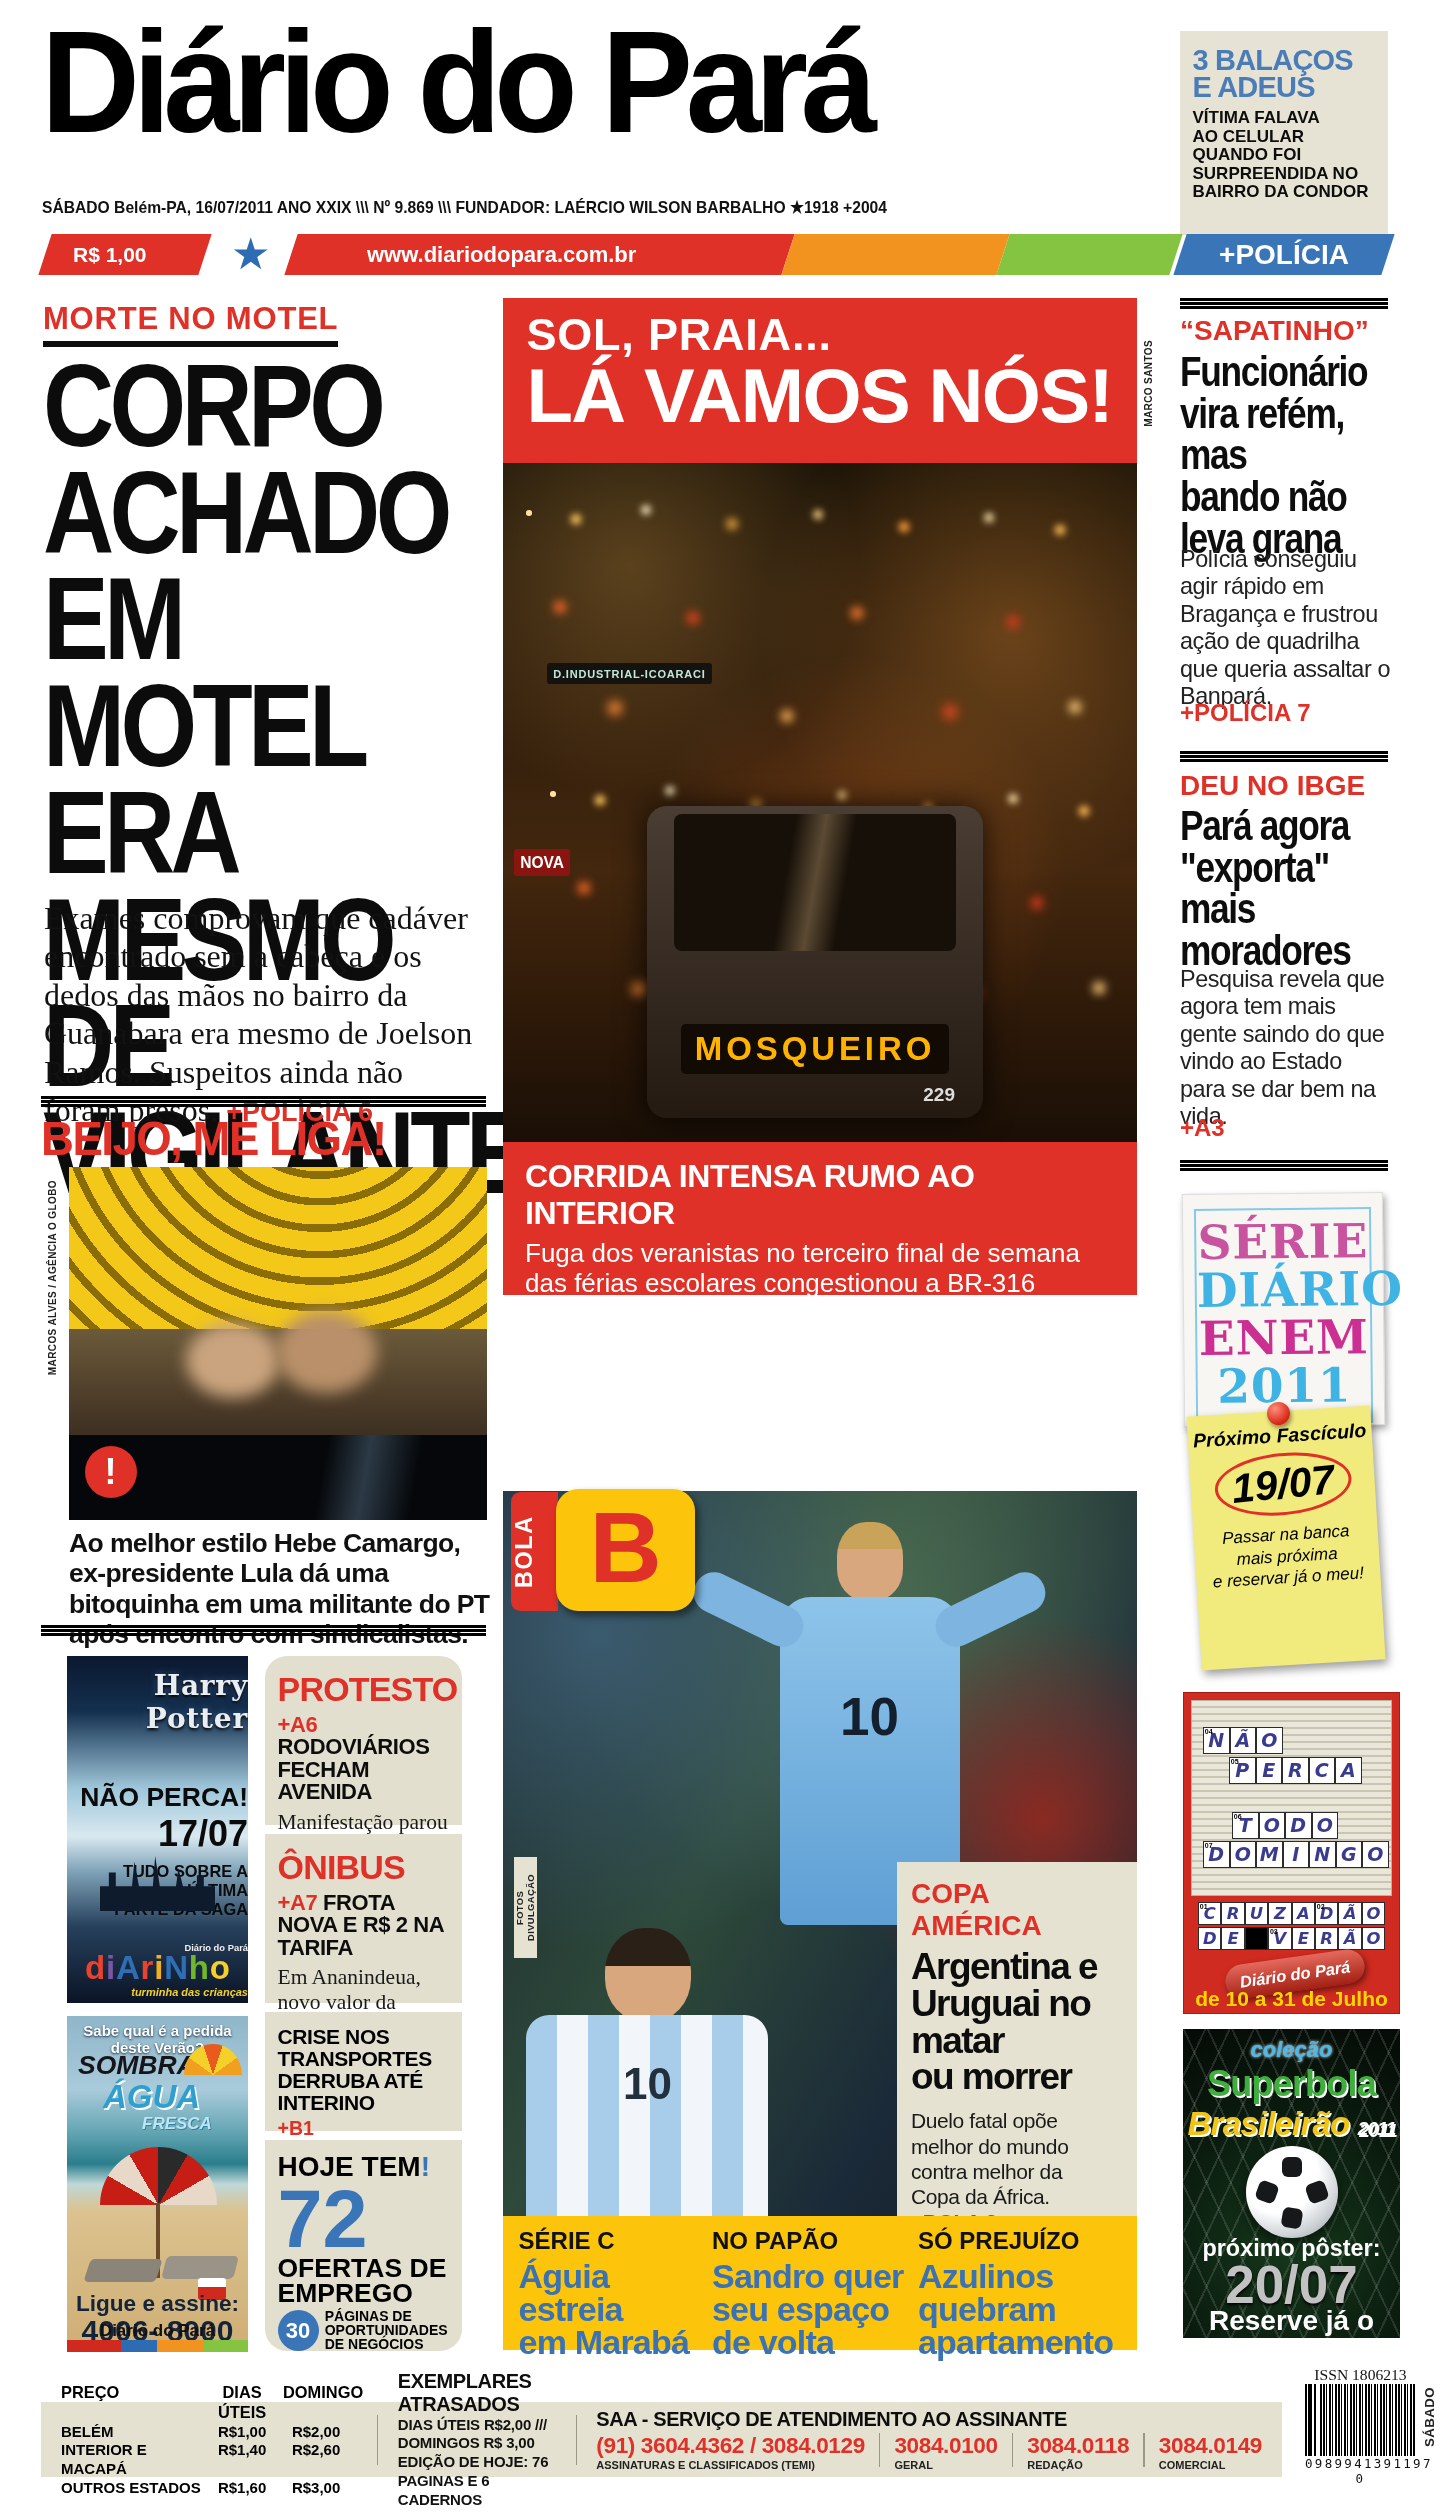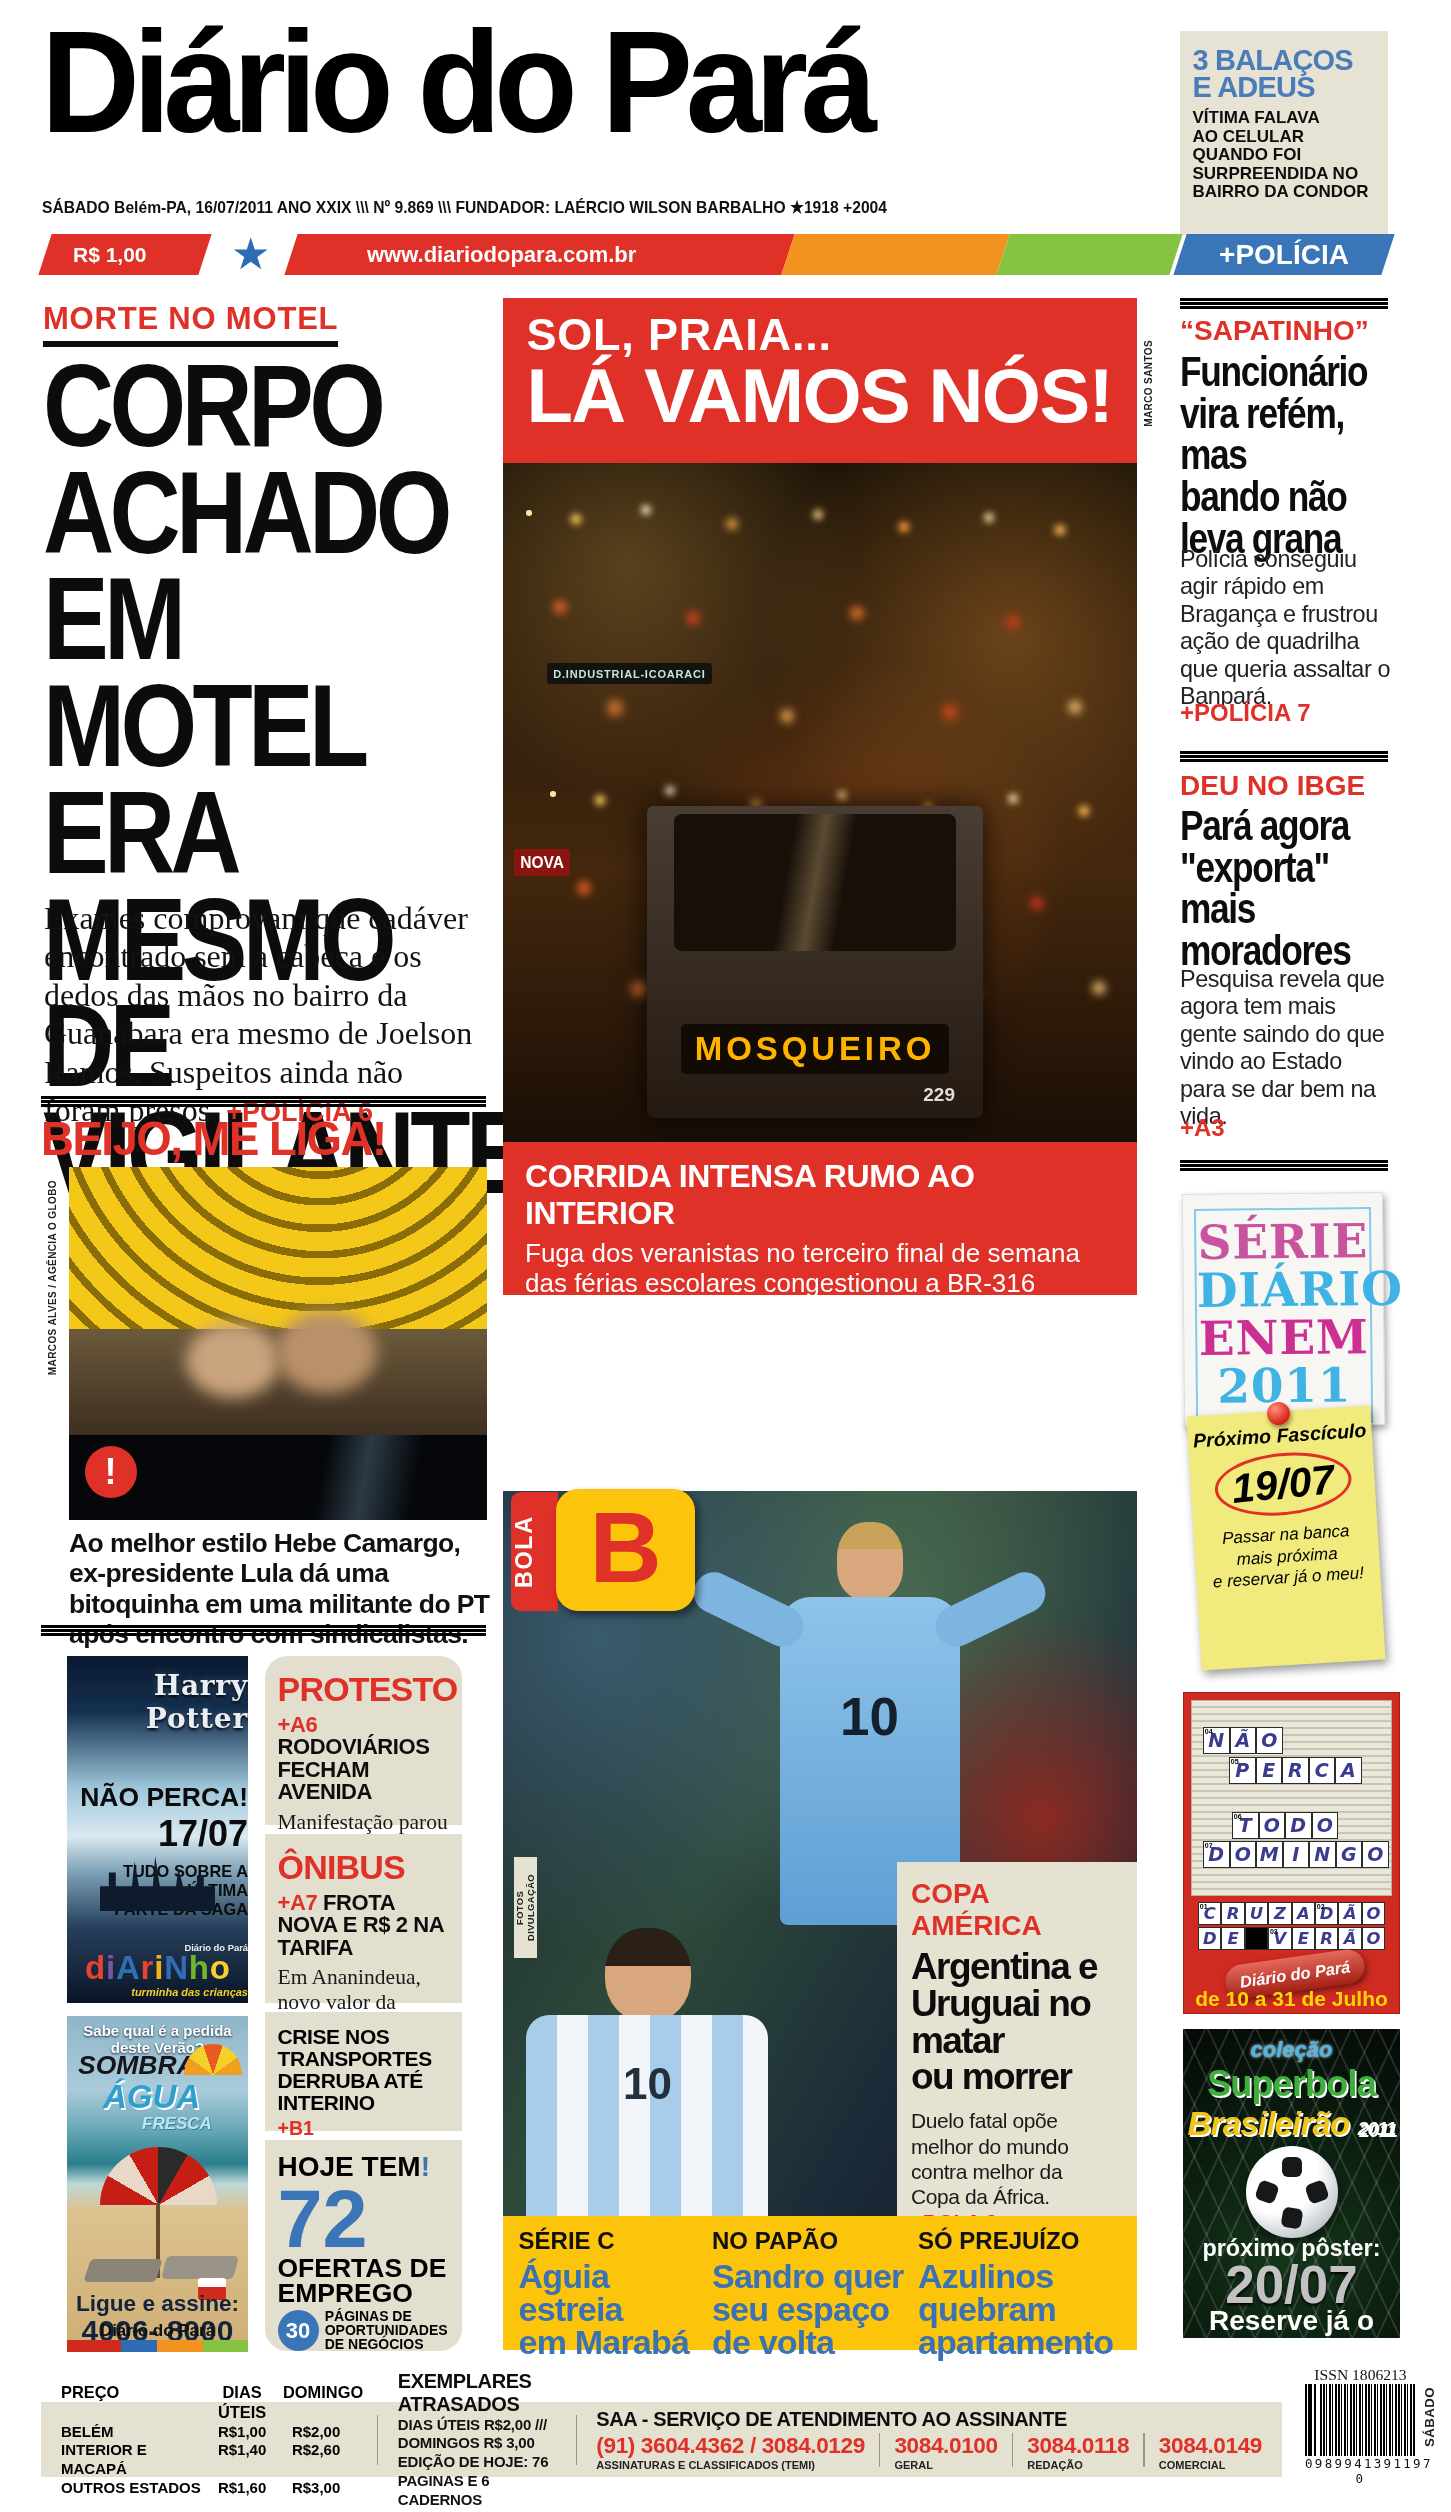--- a/index.html
+++ b/index.html
@@ -48,21 +48,21 @@
      radial-gradient(circle at 20% 15%, rgba(255,190,90,.25), transparent 30%),
      radial-gradient(circle at 80% 25%, rgba(255,160,60,.3), transparent 35%),
      radial-gradient(circle at 55% 60%, rgba(255,120,40,.25), transparent 40%),
      linear-gradient(180deg,#1b1307 0%,#2d1c0b 30%,#43270e 60%,#2a1708 85%,#1a0f06 100%)}
   .dot{position:absolute;width:5.5px;height:5.5px;border-radius:50%;background:#ffe1a0;
      box-shadow:47px 6.2px 7.8px 2.3px #ffc960,117px -3.1px 7px 1.6px #fff2c9,203px 11px 8.6px 2.3px #ffb347,
      289px 1.6px 7px 1.6px #ffd98a,375px 14px 7.8px 2.3px #ff9e3d,460px 4.7px 7px 1.6px #ffe8b0,
      531px 17px 7.8px 2.3px #ffba55,31px 94px 9.4px 3.1px #ff6a2a,164px 105px 9.4px 3.1px #e8471f,
      328px 100px 9.4px 3.1px #ff7f33,484px 109px 9.4px 3.1px #d93b1c,86px 195px 11px 3.9px #ff8c3a,
      258px 203px 10px 3.1px #ffb35c,421px 199px 11px 3.9px #e84a22,546px 194px 9.4px 3.1px #ffcf7e}
-  .busrear{background:linear-gradient(180deg,#4a3d33,#241a12);border-radius:7px;
+  .busrear{background:linear-gradient(180deg,#4a3d33,#241a12);border-radius:20px;
      box-shadow:0 0 31px rgba(0,0,0,.8)}
   .busrear .win{position:absolute;left:8%;top:7.8px;width:84%;height:44%;border-radius:7.8px;
      background:linear-gradient(100deg,#161008 40%,#5c4a33 50%,#161008 60%)}
   .busrear .dest{position:absolute;left:10%;bottom:44px;width:80%;text-align:center;
      background:#120b03;padding:6.2px 0;border-radius:4.7px;color:#ffb300;font-weight:900;
      font-size:33px;letter-spacing:3.9px}
   .signbox{position:absolute;background:#151310;color:#bfe8d8;font-weight:700;padding:4.7px 6.2px;border-radius:3.1px}
   .capbox{background:var(--red);color:#fff;padding:15.6px 22px}
   .capbox .t{font-size:32px;font-weight:900;letter-spacing:-0.4px}
   .capbox .b{margin-top:6.2px;font-size:26px;line-height:1.18;width:587px}

